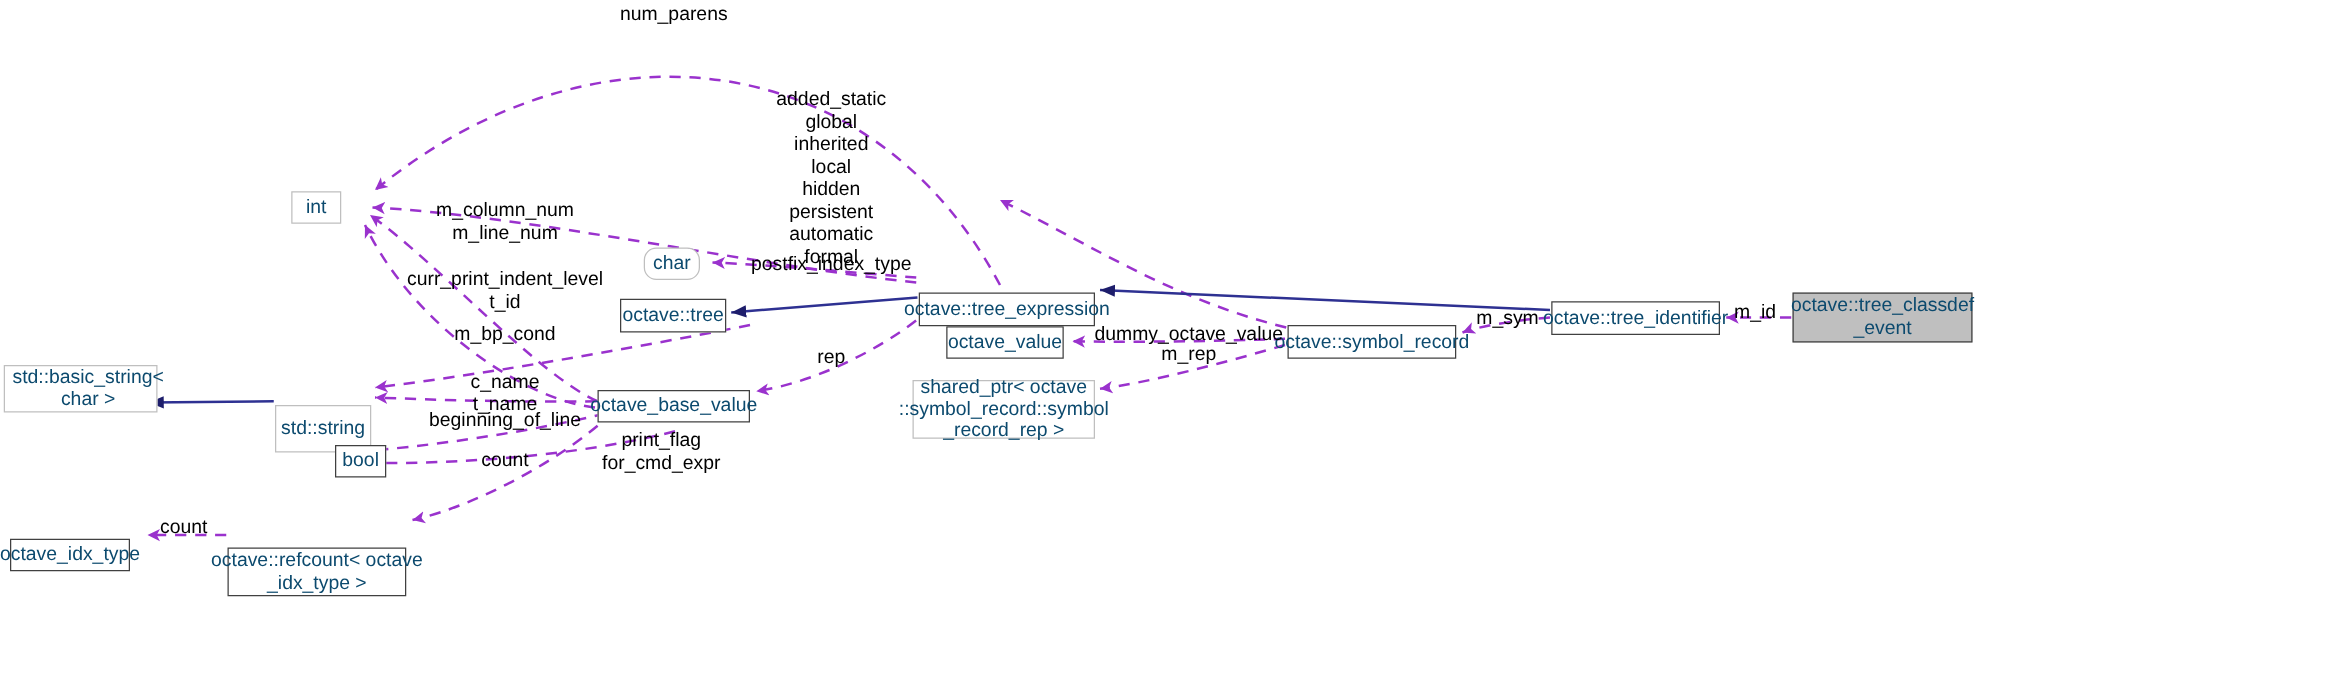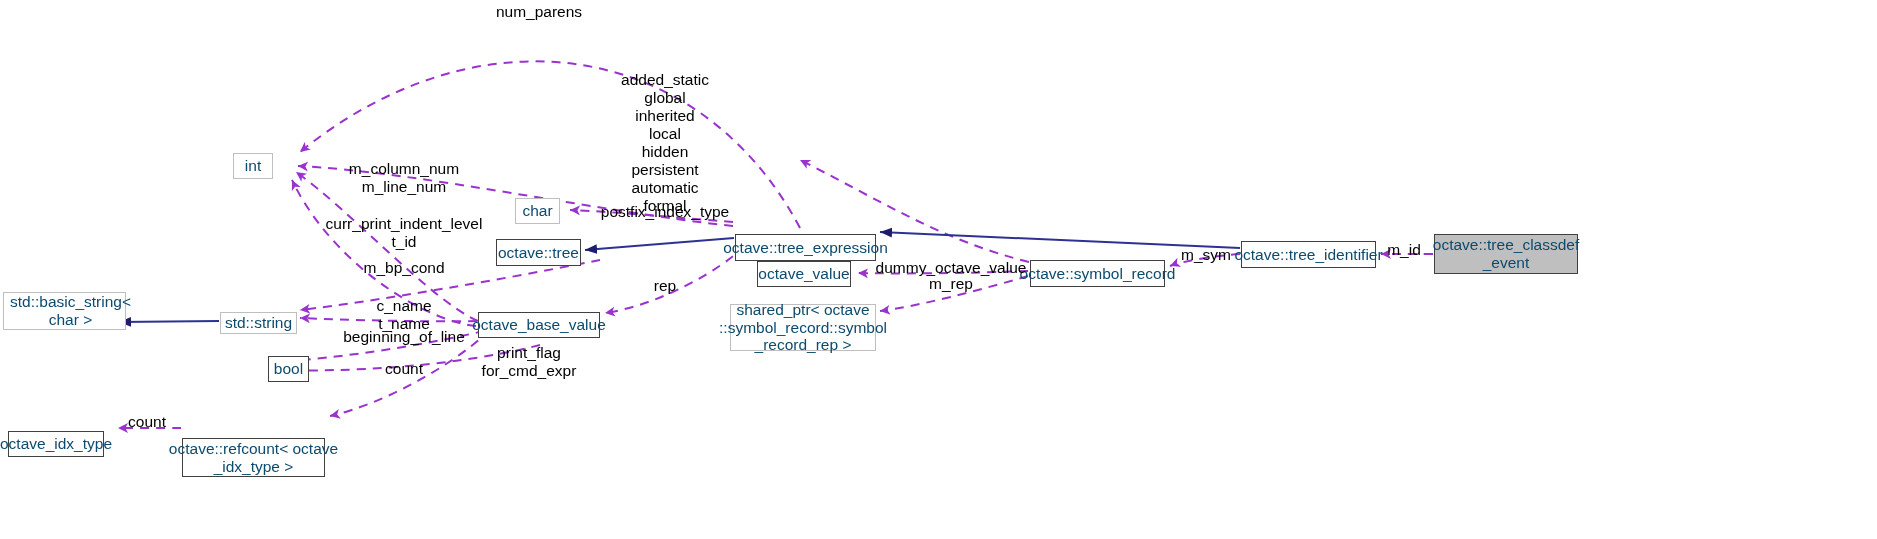--- a/index.html
+++ b/index.html
@@ -116,31 +116,31 @@
       <path d="M 734 238 L 585 250"></path>
 
       <path d="M 1240 248 L 880 232"></path>
 
       <path d="M 219 321 L 119 322"></path>
     </g>
   </svg>
 
   <div id="nodes-layer">
       <div class="node-box" style="left: 233px; top: 153px; width: 40px; height: 26px;">int</div>
-      <div class="node-box" style="left: 515px; top: 198px; width: 45px; height: 26px;">char</div>
+      <div class="node-box" style="left: 515px; top: 198px; width: 45px; height: 26px; border-radius: 10px;">char</div>
       <div class="node-box strong" style="left: 496px; top: 239px; width: 85px; height: 27px;">octave::tree</div>
       <div class="node-box strong" style="left: 735px; top: 234px; width: 141px; height: 27px;">octave::tree_expression</div>
       <div class="node-box strong" style="left: 757px; top: 261px; width: 94px; height: 26px;">octave_value</div>
       <div class="node-box strong" style="left: 1030px; top: 260px; width: 135px; height: 27px;">octave::symbol_record</div>
       <div class="node-box strong" style="left: 1241px; top: 241px; width: 135px; height: 27px;">octave::tree_identifier</div>
       <div class="node-box filled" style="left: 1434px; top: 234px; width: 144px; height: 40px;">octave::tree_classdef
 _event</div>
       <div class="node-box" style="left: 3px; top: 292px; width: 123px; height: 38px; padding-left: 12px;">std::basic_string&lt;
 char &gt;</div>
-      <div class="node-box" style="left: 220px; top: 312px; width: 77px; height: 22px; text-align: center;">std::string</div>
+      <div class="node-box" style="left: 220px; top: 324px; width: 77px; height: 38px; text-align: center;">std::string</div>
       <div class="node-box strong" style="left: 478px; top: 312px; width: 122px; height: 26px;">octave_base_value</div>
       <div class="node-box" style="left: 730px; top: 304px; width: 146px; height: 47px;">shared_ptr&lt; octave
 ::symbol_record::symbol
 _record_rep &gt;</div>
       <div class="node-box strong" style="left: 232px; top: 356px; width: 41px; height: 26px; margin-left: 36px;">bool</div>
       <div class="node-box strong" style="left: 8px; top: 431px; width: 96px; height: 26px;">octave_idx_type</div>
       <div class="node-box strong" style="left: 182px; top: 408px; width: 143px; height: 39px; margin-top: 30px;">octave::refcount&lt; octave
 _idx_type &gt;</div>
     </div>
   <div id="labels-layer">

